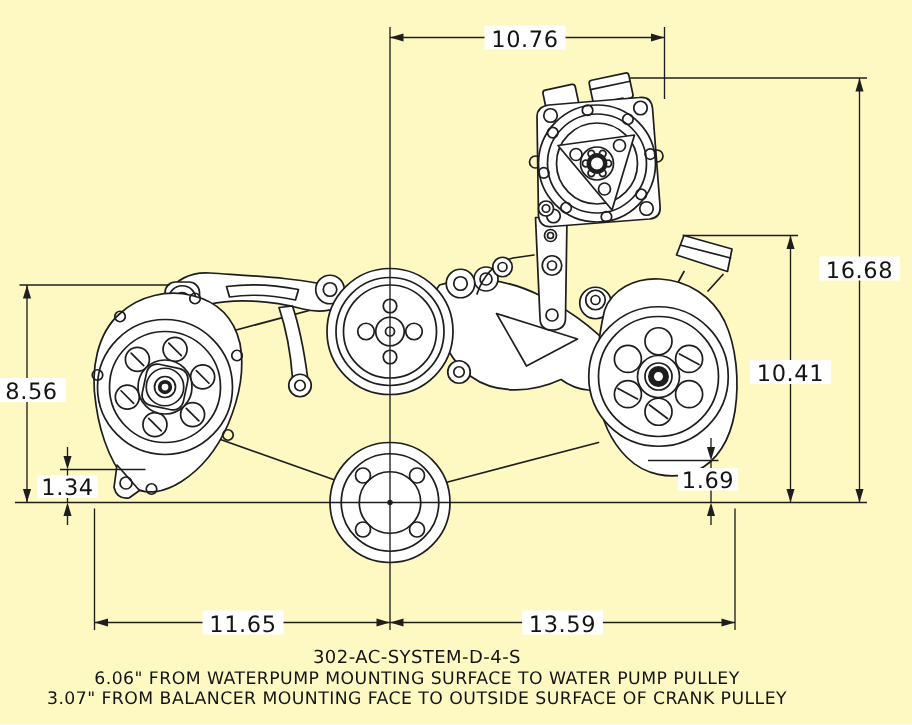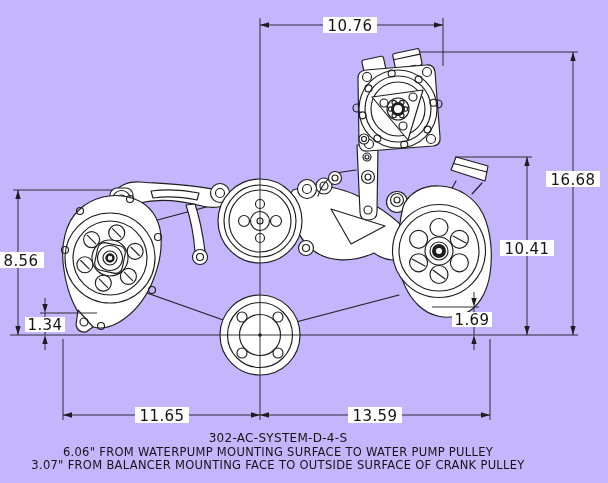--- a/index.html
+++ b/index.html
@@ -1,16 +1,16 @@
 <!DOCTYPE html>
 <html><head>
 <meta charset="utf-8">
 <style>
   html,body{margin:0;padding:0;background:#ffffff;}
-  .page{width:608px;height:483px;background:#c4b5fd;position:relative;overflow:hidden;
+  .page{width:608px;height:483px;background:#fef9c3;position:relative;overflow:hidden;
         font-family:"DejaVu Sans", "Liberation Sans", sans-serif;}
   svg{display:block;}
   .ln{fill:none;stroke:#1e1e1e;stroke-width:1.15;stroke-linecap:round;stroke-linejoin:round;}
   .fw{fill:#ffffff;stroke:#1e1e1e;stroke-width:1.15;stroke-linejoin:round;}
   .dim{fill:none;stroke:#1e1e1e;stroke-width:0.9;}
   .arr{fill:#1e1e1e;stroke:none;}
   .mask{fill:#ffffff;stroke:none;}
   .dimtxt{font-family:"DejaVu Sans","Liberation Sans",sans-serif;font-size:15px;
           letter-spacing:0.4px;fill:#141414;text-anchor:middle;}
   .titletxt{font-family:"DejaVu Sans","Liberation Sans",sans-serif;font-size:12px;

